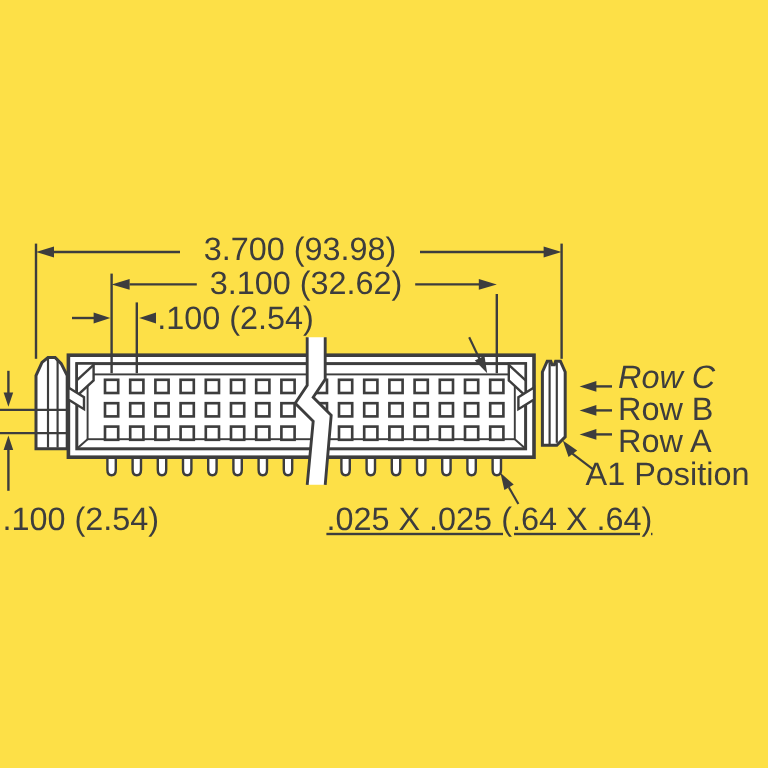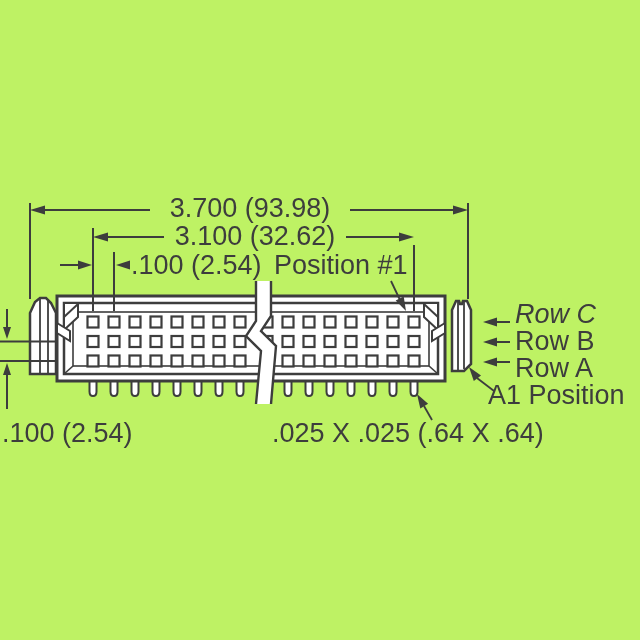--- a/index.html
+++ b/index.html
@@ -1,17 +1,17 @@
 <!DOCTYPE html>
 <html><head>
 <meta charset="utf-8">
 <style>
   html,body{margin:0;padding:0;background:#fff;}
   #stage{
-    position:relative;width:640px;height:640px;background:#bef264;overflow:hidden;
+    position:relative;width:640px;height:640px;background:#fde047;overflow:hidden;
     font-family:"Liberation Sans", sans-serif;
   }
   #drawing{position:absolute;left:0;top:0;}
   .lbl{
     position:absolute;color:#3d3d3d;font-size:27px;line-height:1;white-space:nowrap;
     letter-spacing:0px;
   }
   .ctr{transform:translateX(-50%);}
   svg line, svg polyline, svg path, svg rect{stroke:#3d3d3d;}
 </style>
@@ -188,26 +188,25 @@
       <polygon points="417,394 428.1,403.8 420.3,408.4" stroke="none"></polygon>
     </g>
   </svg>
 
   <div class="lbl ctr" style="left:250px;top:195px;">3.700 (93.98)</div>
 
   <div class="lbl ctr" style="left:255px;top:223px;">3.100 (32.62)</div>
 
   <div class="lbl" style="left:131px;top:252px;">.100 (2.54)</div>
 
-  <div class="lbl" style="left:274px;top:252px;">Position #1</div>
 
   <div class="lbl" style="left:515px;top:301px;font-style:italic;">Row C</div>
 
   <div class="lbl" style="left:515px;top:355px;">Row A</div>
 
   <div class="lbl" style="left:515px;top:328px;">Row B</div>
 
   <div class="lbl" style="left:488px;top:382px;">A1 Position</div>
 
   <div class="lbl" style="left:2px;top:420px;">.100 (2.54)</div>
 
-  <div class="lbl" style="left:272px;top:420px;">.025 X .025 (.64 X .64)</div>
+  <div class="lbl" style="left:272px;top:420px;text-decoration:underline;">.025 X .025 (.64 X .64)</div>
 </div>
 
 </body></html>

